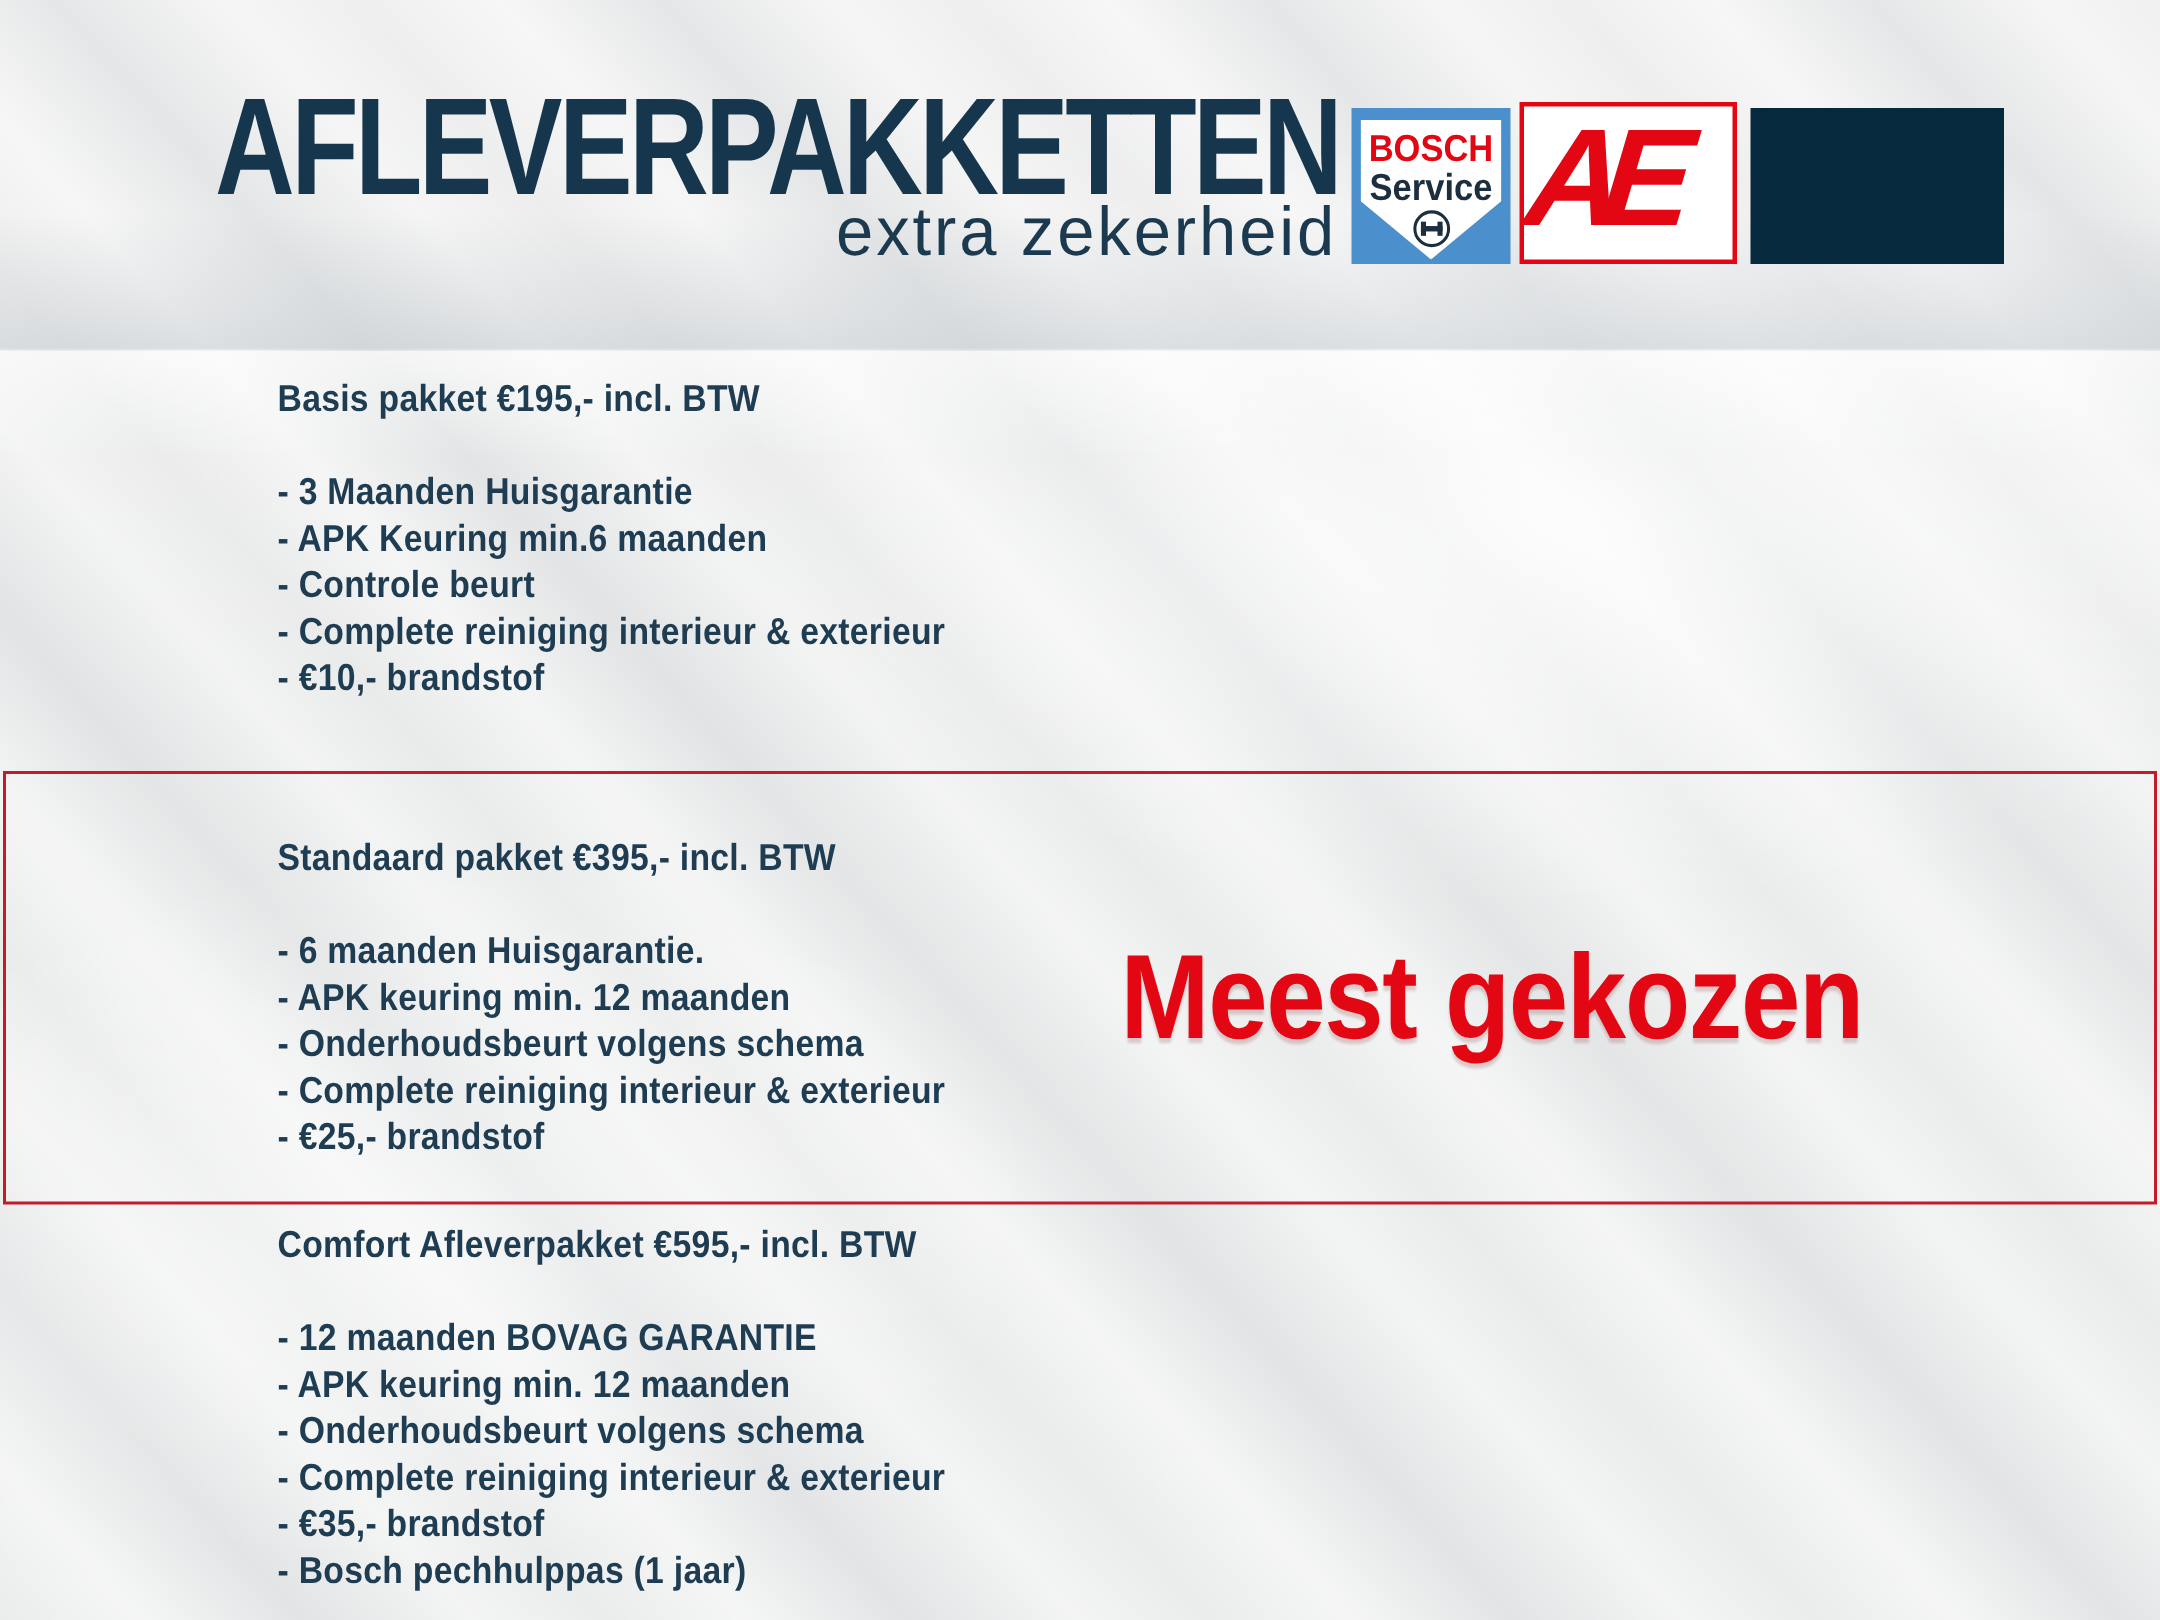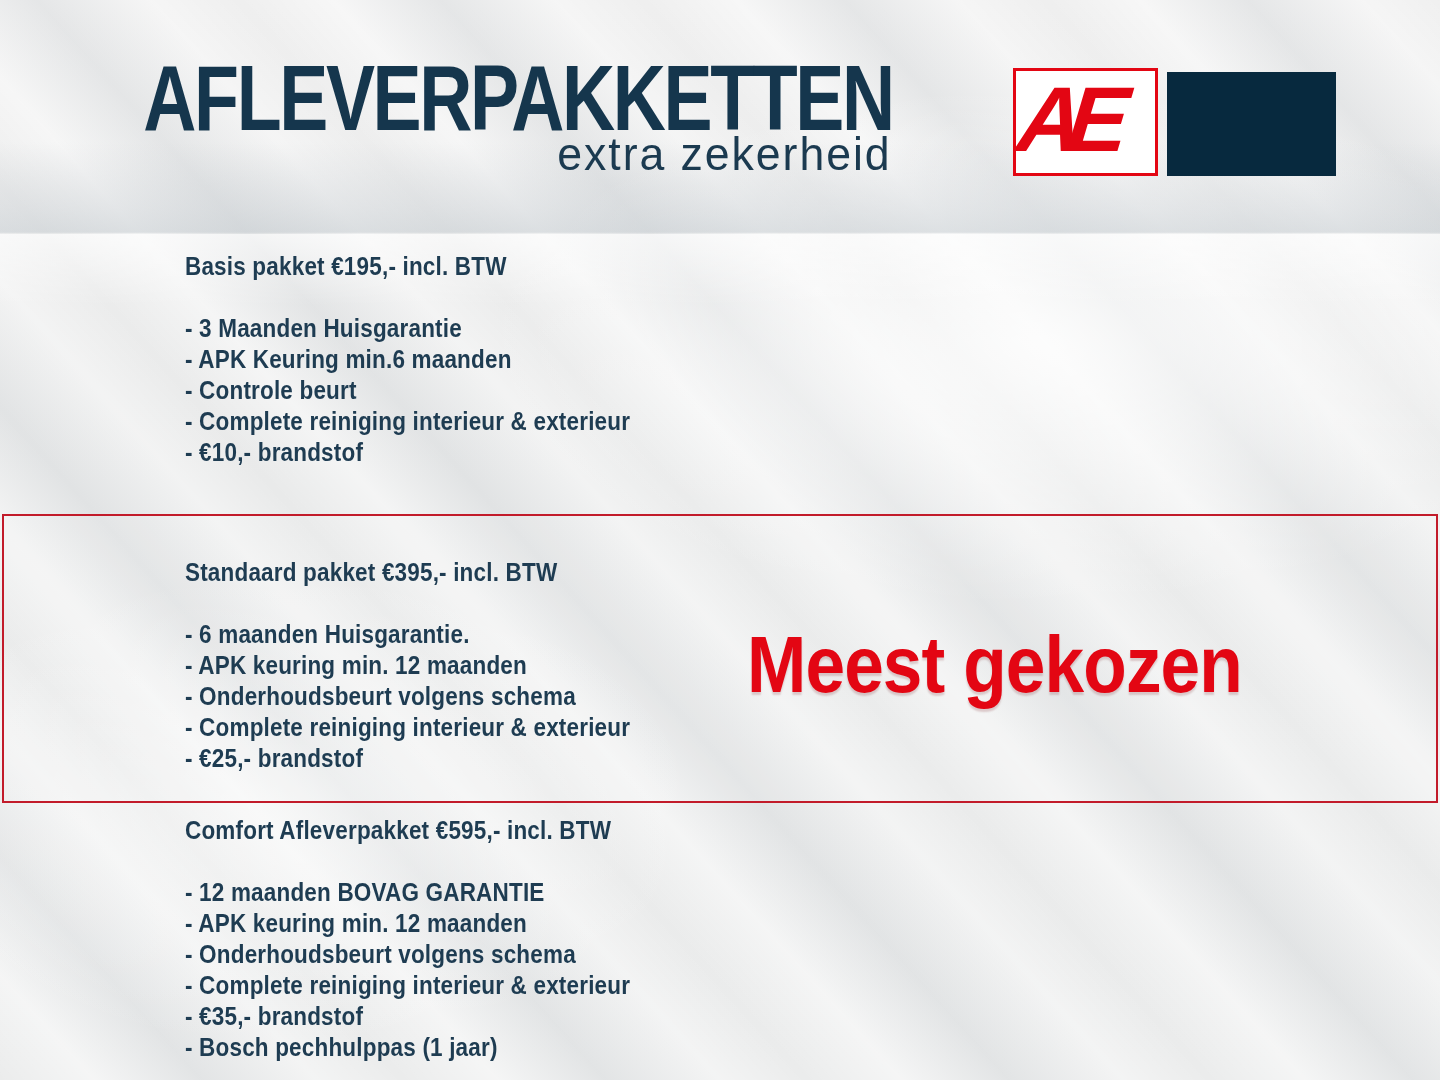--- a/index.html
+++ b/index.html
@@ -72,20 +72,34 @@
 
 <div class="canvas">
   <div class="fold-band"></div>
   <div class="fold-light"></div>
 
   <div class="header-text">
     <div class="title">AFLEVERPAKKETTEN</div>
     <div class="subtitle">extra zekerheid</div>
   </div>
 
+  <div class="bosch-logo">
+    <div class="bosch-shield">
+      <div class="bosch-word">BOSCH</div>
+      <div class="service-word">Service</div>
+      <svg class="armature" width="27" height="27" viewBox="0 0 24 24">
+        <circle cx="12" cy="12" r="10" fill="none" stroke="#1d2e3e" stroke-width="1.8"></circle>
+        <g fill="#1d2e3e">
+          <rect x="5.6" y="7.8" width="3" height="8.4"></rect>
+          <rect x="15.4" y="7.8" width="3" height="8.4"></rect>
+          <rect x="5.6" y="10.4" width="12.8" height="3.2"></rect>
+        </g>
+      </svg>
+    </div>
+  </div>
 
   <div class="ae-logo">
     <span class="ae-text">AE</span>
   </div>
 
   <div class="navy-block"></div>
 
   <section class="pkg pkg-basis">
     <div class="pkg-heading">Basis pakket €195,- incl. BTW</div>
     <div class="pkg-list">

